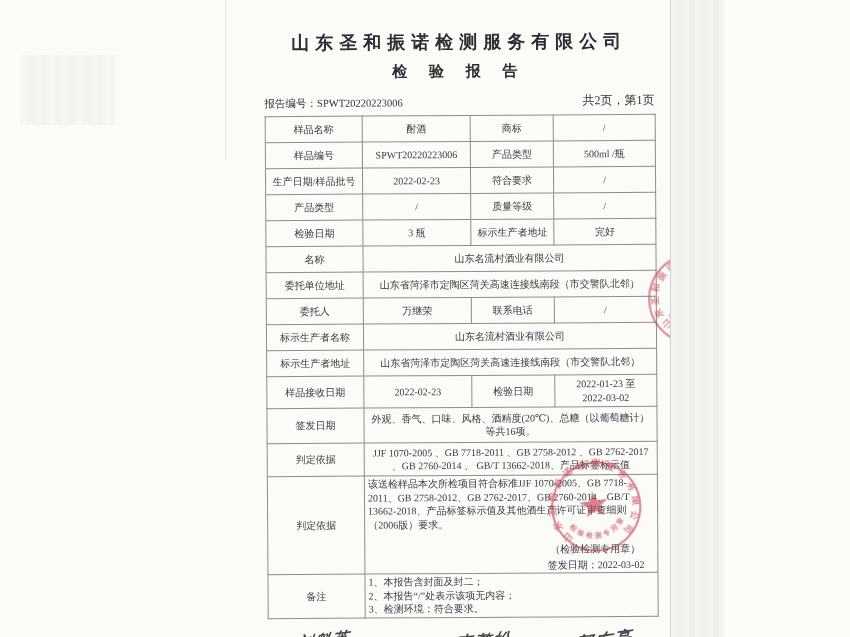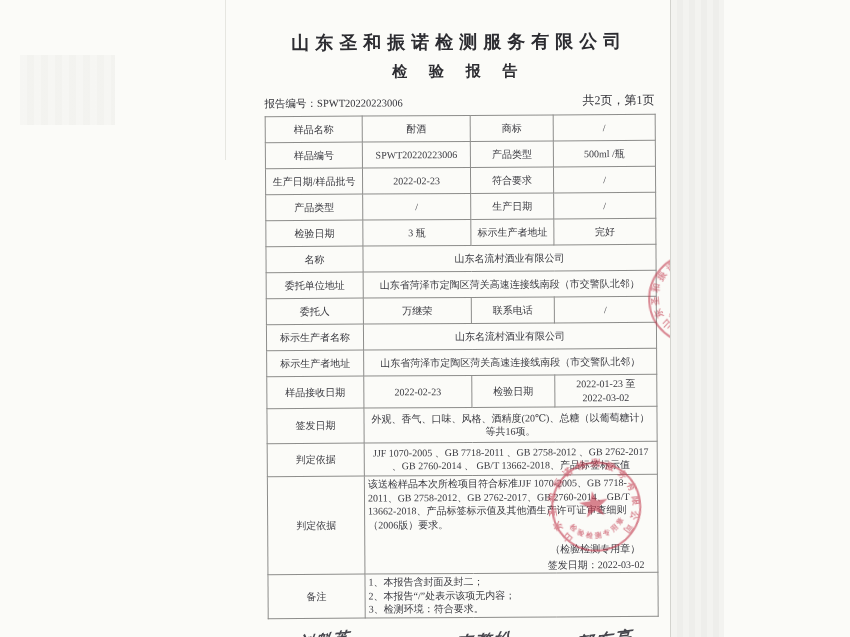--- a/index.html
+++ b/index.html
@@ -102,21 +102,21 @@
       </tr>
       <tr class="h1">
         <td class="lbl">生产日期/样品批号</td>
         <td>2022-02-23</td>
         <td class="lbl">符合要求</td>
         <td>/</td>
       </tr>
       <tr class="h1">
         <td class="lbl">产品类型</td>
         <td>/</td>
-        <td class="lbl">生产日期</td>
+        <td class="lbl">质量等级</td>
         <td>/</td>
       </tr>
       <tr class="h1">
         <td class="lbl">检验日期</td>
         <td>3 瓶</td>
         <td class="lbl">标示生产者地址</td>
         <td>完好</td>
       </tr>
       <tr class="h1">
         <td class="lbl">名称</td>

